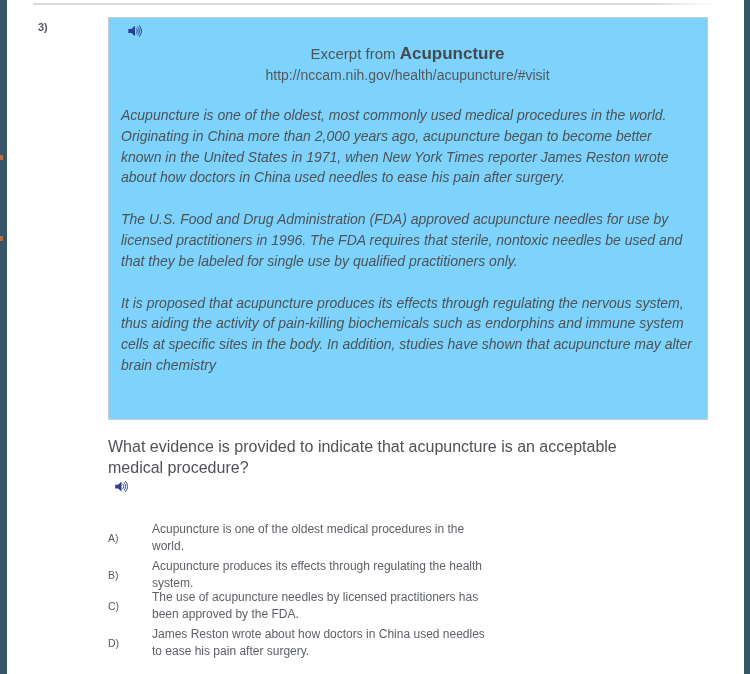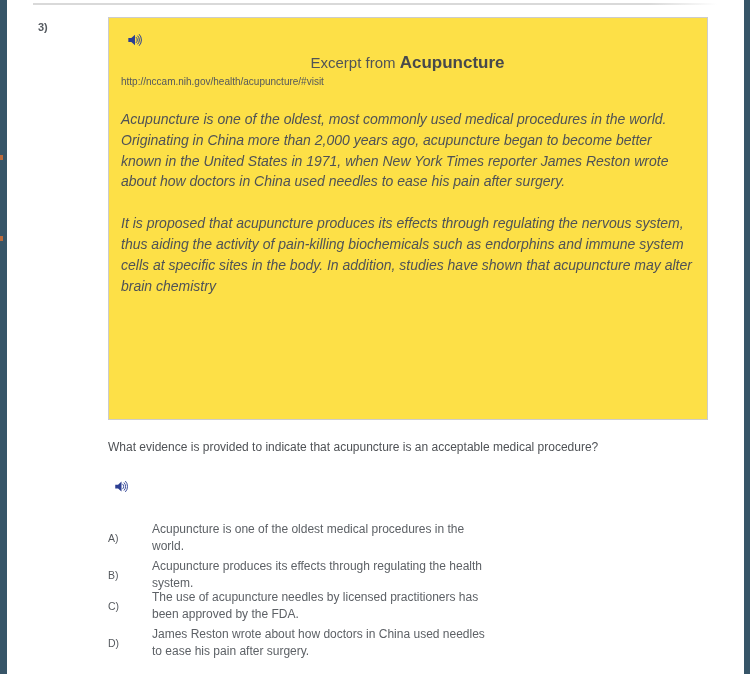--- a/index.html
+++ b/index.html
@@ -24,38 +24,38 @@
 
   
   .qnum{
     position:absolute;left:38px;top:21px;
     font-size:11px;font-weight:bold;color:#555a60;
   }
 
   
   .excerpt-box{
     position:absolute;left:108px;top:17px;width:600px;height:403px;
-    box-sizing:border-box;border:1px solid #cccccc;background:#fde047;
-    padding:15px 13px 12px 12px;
+    box-sizing:border-box;border:1px solid #cccccc;background:#7dd3fc;
+    padding:6px 13px 12px 12px;
   }
   .excerpt-audio{margin-left:6px;height:16px;}
   .speaker-btn{display:inline-block;line-height:0;cursor:pointer;background:none;border:0;padding:0;}
   .excerpt-title{text-align:center;margin-top:4px;color:#515457;font-size:15px;}
   .excerpt-title .bold{font-size:17px;font-weight:bold;color:#47494c;}
-  .excerpt-url{color:#55585c;font-size:10px;margin-top:3px;}
+  .excerpt-url{text-align:center;color:#55585c;font-size:14px;margin-top:3px;}
   .excerpt-body{margin-top:22px;}
   .excerpt-body p{
     margin:0 0 21px 0;color:#4f5256;font-size:14px;line-height:20.8px;font-style:italic;
   }
   .excerpt-body p:last-child{margin-bottom:8px;}
 
   
   .question-text{
     position:absolute;left:108px;top:437px;width:566px;
-    color:#4f5256;font-size:12px;line-height:20.5px;
+    color:#4f5256;font-size:16px;line-height:20.5px;
   }
   .question-audio{position:absolute;left:114px;top:479px;height:16px;}
 
   
   .option{
     position:absolute;left:108px;display:flex;align-items:center;
   }
   .option .letter{
     width:44px;flex:0 0 44px;color:#55595e;font-size:10.5px;
   }
@@ -90,20 +90,21 @@
         </svg>
       </span>
     </div>
     <div class="excerpt-title">
       <span>Excerpt from</span>
       <span class="bold">Acupuncture</span>
     </div>
     <div class="excerpt-url">http://nccam.nih.gov/health/acupuncture/#visit</div>
     <div class="excerpt-body">
       <p>Acupuncture is one of the oldest, most commonly used medical procedures in the world. Originating in China more than 2,000 years ago, acupuncture began to become better known in the United States in 1971, when New York Times reporter James Reston wrote about how doctors in China used needles to ease his pain after surgery.</p>
+      <p>The U.S. Food and Drug Administration (FDA) approved acupuncture needles for use by licensed practitioners in 1996. The FDA requires that sterile, nontoxic needles be used and that they be labeled for single use by qualified practitioners only.</p>
       <p>It is proposed that acupuncture produces its effects through regulating the nervous system, thus aiding the activity of pain-killing biochemicals such as endorphins and immune system cells at specific sites in the body. In addition, studies have shown that acupuncture may alter brain chemistry</p>
     </div>
   </div>
 
   <div class="question-text">What evidence is provided to indicate that acupuncture is an acceptable medical procedure?</div>
   <div class="question-audio">
     <span class="speaker-btn">
       <svg width="15" height="13" viewBox="0 0 24 20">
         <path d="M2 7v6h4.5L12 18V2L6.5 7H2z" fill="#2c3f92"></path>
         <path d="M14 6.2a5.2 5.2 0 0 1 0 7.6M16.3 4a8.6 8.6 0 0 1 0 12M18.6 1.8a12 12 0 0 1 0 16.4" fill="none" stroke="#2c3f92" stroke-width="1.5" stroke-linecap="round"></path>

